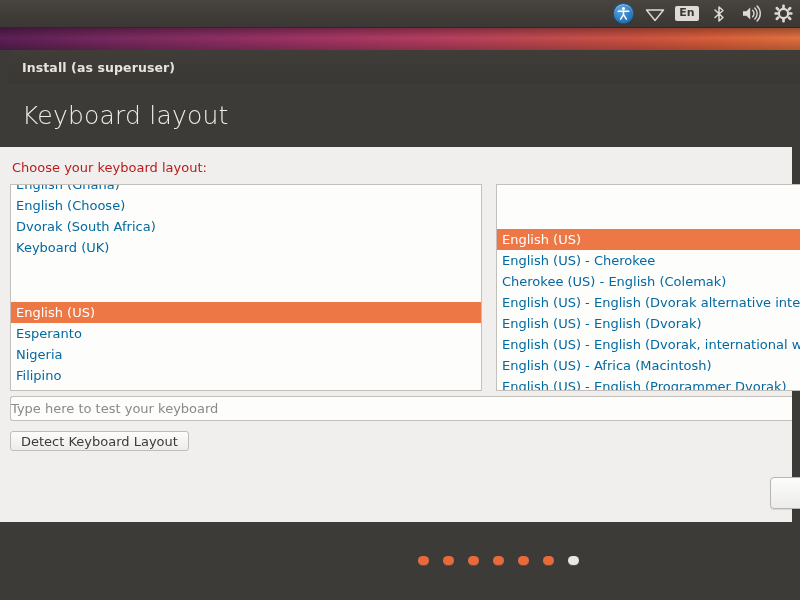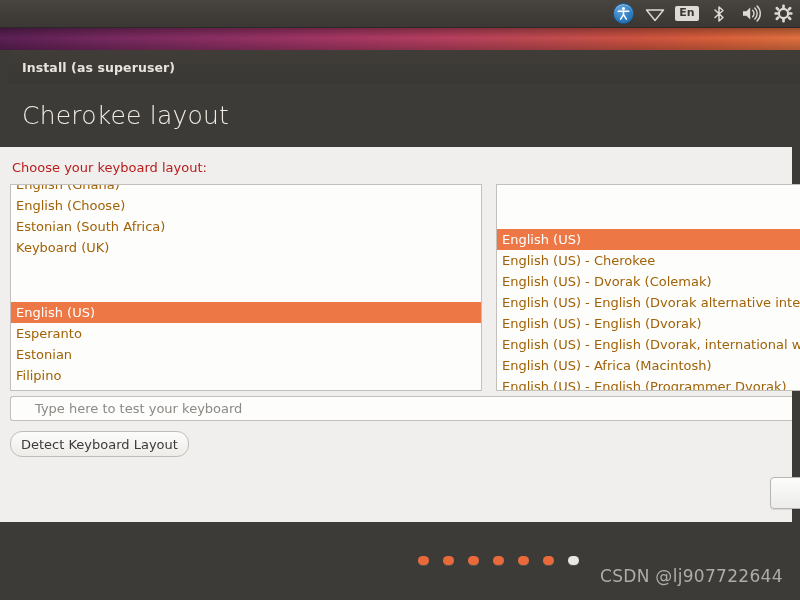--- a/index.html
+++ b/index.html
@@ -165,21 +165,21 @@
   }
   .list-inner {
     position: relative;
     margin-top: -11px;   
   }
   .list-row {
     height: 21px;
     line-height: 21px;
     padding-left: 5px;
     font-size: 13px;
-    color: #a16207;
+    color: #0369a1;
     white-space: nowrap;
     overflow: hidden;
     box-sizing: border-box;
   }
   .list-row.selected {
     background: #ee7845;
     color: #ffffff;
     margin-top: 44px;
   }
   #list-right .list-inner { margin-top: 0; }
@@ -189,38 +189,38 @@
     position: absolute;
     left: 18px; top: 249px;
     width: 782px;
     height: 25px;
     border: 1px solid #c3c0bb;
     border-right: none;
     border-radius: 3px 0 0 3px;
     background: #fdfdfc;
     font-size: 13px;
     color: #8d8a85;
-    padding: 0 24px;
+    padding: 0 0;
     box-sizing: border-box;
     font-family: "DejaVu Sans", "Liberation Sans", sans-serif;
     outline: none;
   }
   .test-input::placeholder { color: #8d8a85; opacity: 1; }
 
   
   .detect-btn {
     position: absolute;
     left: 18px; top: 284px;
-    height: 26px;
+    height: 20px;
     padding: 0 10px;
     font-size: 13px;
     color: #3c3b37;
     background: linear-gradient(to bottom, #fcfcfb 0%, #eeece9 100%);
     border: 1px solid #c0bdb8;
-    border-radius: 12px;
+    border-radius: 3px;
     font-family: "DejaVu Sans", "Liberation Sans", sans-serif;
     cursor: pointer;
   }
 
   
   .next-btn-partial {
     position: absolute;
     left: 778px; top: 330px;
     width: 40px; height: 30px;
     background: linear-gradient(to bottom, #fcfcfb 0%, #ececea 100%);
@@ -325,48 +325,48 @@
 
   <div class="wallpaper"></div>
 
   <div class="window">
 
     <div class="titlebar">
       <span class="titlebar-text">Install (as superuser)</span>
     </div>
 
     <div class="header">
-      <span class="header-title">Cherokee layout</span>
+      <span class="header-title">Keyboard layout</span>
     </div>
 
   </div>
 
   <div class="content">
 
     <div class="choose-label">Choose your keyboard layout:</div>
 
     <div class="list-wrap" id="list-left">
       <div class="list-inner" id="left-rows">
           <div class="list-row"><span>English (Ghana)</span></div>
           <div class="list-row"><span>English (Choose)</span></div>
-          <div class="list-row"><span>Estonian (South Africa)</span></div>
+          <div class="list-row"><span>Dvorak (South Africa)</span></div>
           <div class="list-row"><span>Keyboard (UK)</span></div>
           <div class="list-row selected"><span>English (US)</span></div>
           <div class="list-row"><span>Esperanto</span></div>
-          <div class="list-row"><span>Estonian</span></div>
+          <div class="list-row"><span>Nigeria</span></div>
           <div class="list-row"><span>Filipino</span></div>
           <div class="list-row"><span>Faroese</span></div>
         </div>
     </div>
 
     <div class="list-wrap" id="list-right">
       <div class="list-inner" id="right-rows">
           <div class="list-row selected"><span>English (US)</span></div>
           <div class="list-row"><span>English (US) - Cherokee</span></div>
-          <div class="list-row"><span>English (US) - Dvorak (Colemak)</span></div>
+          <div class="list-row"><span>Cherokee (US) - English (Colemak)</span></div>
           <div class="list-row"><span>English (US) - English (Dvorak alternative international no dead keys)</span></div>
           <div class="list-row"><span>English (US) - English (Dvorak)</span></div>
           <div class="list-row"><span>English (US) - English (Dvorak, international with dead keys)</span></div>
           <div class="list-row"><span>English (US) - Africa (Macintosh)</span></div>
           <div class="list-row"><span>English (US) - English (Programmer Dvorak)</span></div>
           <div class="list-row"><span>English (US) - English (US, alternative international)</span></div>
           <div class="list-row"><span>English (US) - English (US, international with dead keys)</span></div>
         </div>
     </div>
 
@@ -381,15 +381,14 @@
   <div class="footer"></div>
   <div class="dots" id="progress-dots">
       <div class="dot"></div>
       <div class="dot"></div>
       <div class="dot"></div>
       <div class="dot"></div>
       <div class="dot"></div>
       <div class="dot"></div>
       <div class="dot current"></div>
     </div>
-  <div class="watermark">CSDN @lj907722644</div>
 
 </div>
 
 </body></html>

